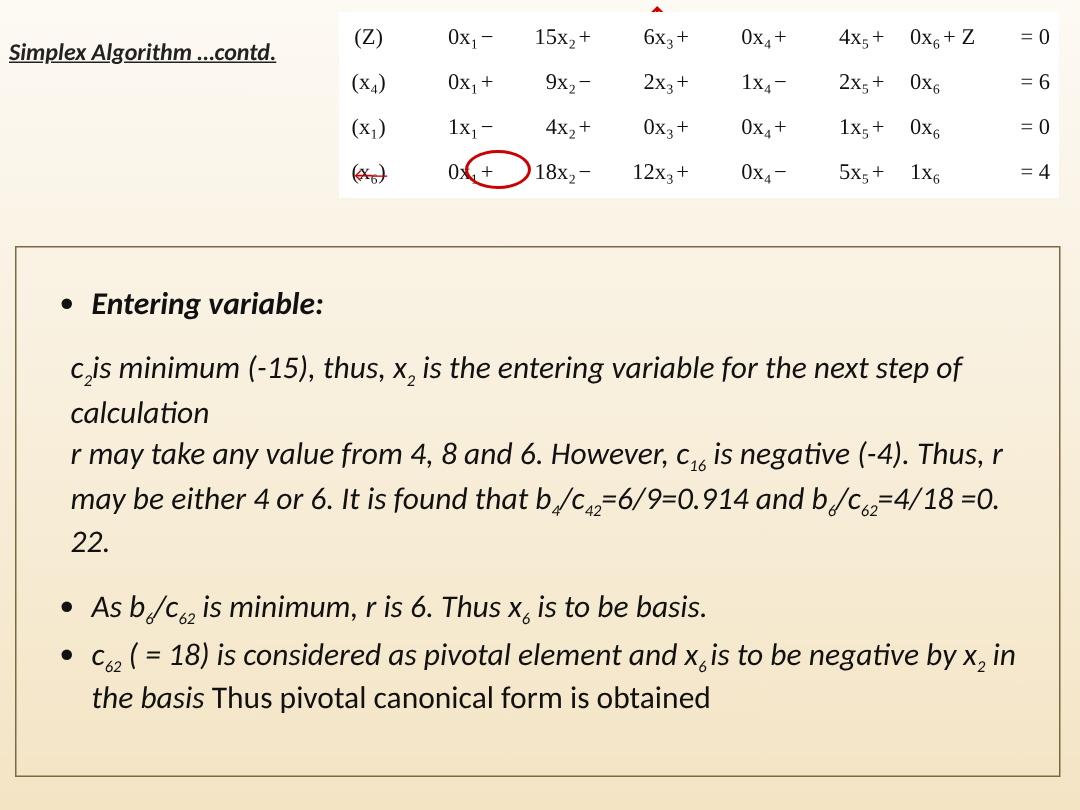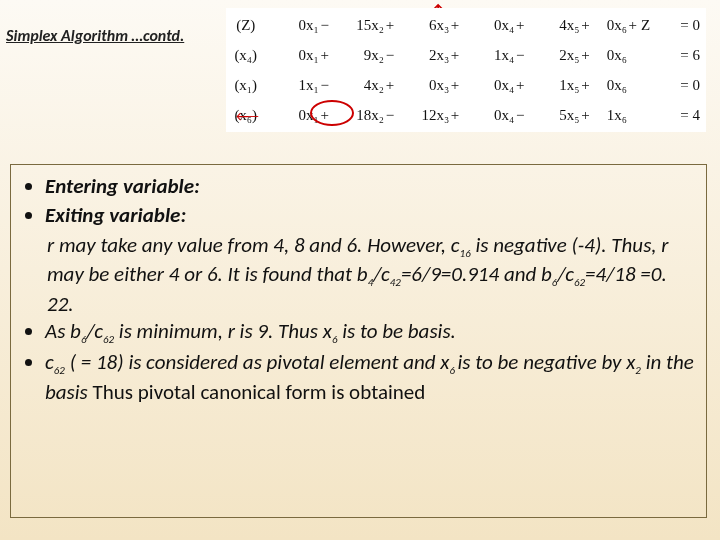--- a/index.html
+++ b/index.html
@@ -9,21 +9,21 @@
   .trow{display:flex;align-items:center;height:30px}
   .trow .basis{width:40px;text-align:center}
   .trow .cell{width:54px;text-align:right;white-space:nowrap}
   .trow .sign{width:12px;text-align:center}
   .trow .rhs{width:48px;text-align:right;padding-right:6px}
   sub{font-size:11px}
   .arrow-up{position:absolute;top:0px;left:430px;color:#c00;font-size:18px;font-weight:bold}
   .arrow-left{position:absolute;top:108px;left:236px;color:#c00;font-size:14px;letter-spacing:-2px}
   .circle{position:absolute;top:100px;left:310px;width:40px;height:22px;border:2px solid #c00;border-radius:50%}
   .bullets{position:absolute;top:164px;left:10px;width:697px;height:354px;border:1px solid #7a6a3f;box-sizing:border-box;padding:8px 10px 8px 8px}
-  .bullets ul{margin:0;padding-left:26px;list-style:disc}
+  .bullets ul{margin:16px;padding-left:26px;list-style:disc}
   .bullets li{font-size:21px;line-height:1.3;color:#111;margin-bottom:2px}
   .it{font-style:italic}
   .bd{font-weight:bold}
   .sub-ind{display:inline-block;padding-left:28px;font-size:21px;line-height:1.3;color:#111}
 </style>
 </head>
 <body>
 
 <div class="slide">
 
@@ -104,31 +104,29 @@
 
   <div class="arrow-left">←—</div>
   <div class="circle"></div>
 
   <div class="bullets">
     <ul>
       <li>
         <span class="bd it">Entering variable:</span>
       </li>
     </ul>
-    <ul>
-      <li>
-        <span class="bd it">Exiting variable:</span>
-      </li>
-    </ul>
+    <div class="sub-ind it">
+      <span>c</span><sub>2</sub><span>is minimum (-15), thus, x</span><sub>2</sub><span> is the entering variable for the next step of calculation</span>
+    </div>
     <div class="sub-ind it">
       <span>r may take any value from 4, 8 and 6. However, c</span><sub>16</sub><span> is negative (-4). Thus, r may be either 4 or 6. It is found that b</span><sub>4</sub><span>/c</span><sub>42</sub><span>=6/9=0.914 and b</span><sub>6</sub><span>/c</span><sub>62</sub><span>=4/18 =0. 22.</span>
     </div>
     <ul>
       <li class="it">
-        <span>As b</span><sub>6</sub><span>/c</span><sub>62</sub><span> is minimum, r is 9. Thus x</span><sub>6</sub><span> is to be basis.</span>
+        <span>As b</span><sub>6</sub><span>/c</span><sub>62</sub><span> is minimum, r is 6. Thus x</span><sub>6</sub><span> is to be basis.</span>
       </li>
       <li>
         <span class="it"><span>c</span><sub>62</sub><span> ( = 18) is considered as pivotal element and x</span><sub>6 </sub><span>is to be negative by x</span><sub>2</sub><span> in the basis </span></span><span>Thus pivotal canonical form is obtained</span>
       </li>
     </ul>
   </div>
 
 </div>
 
 </body></html>

